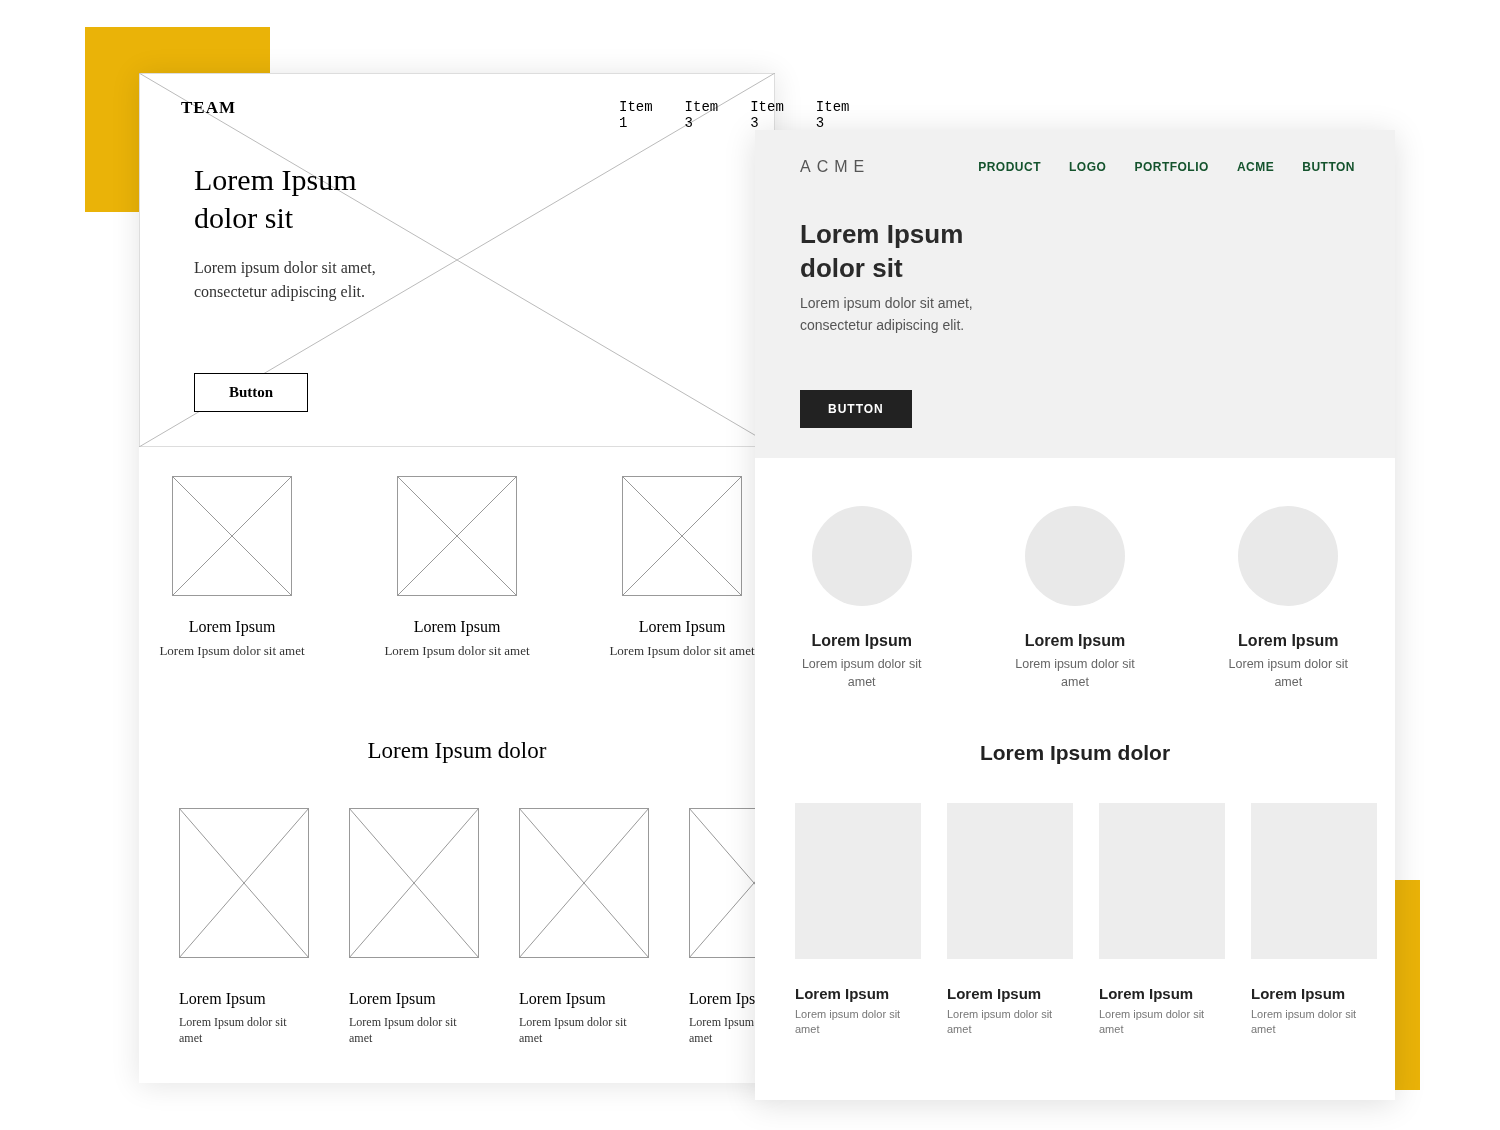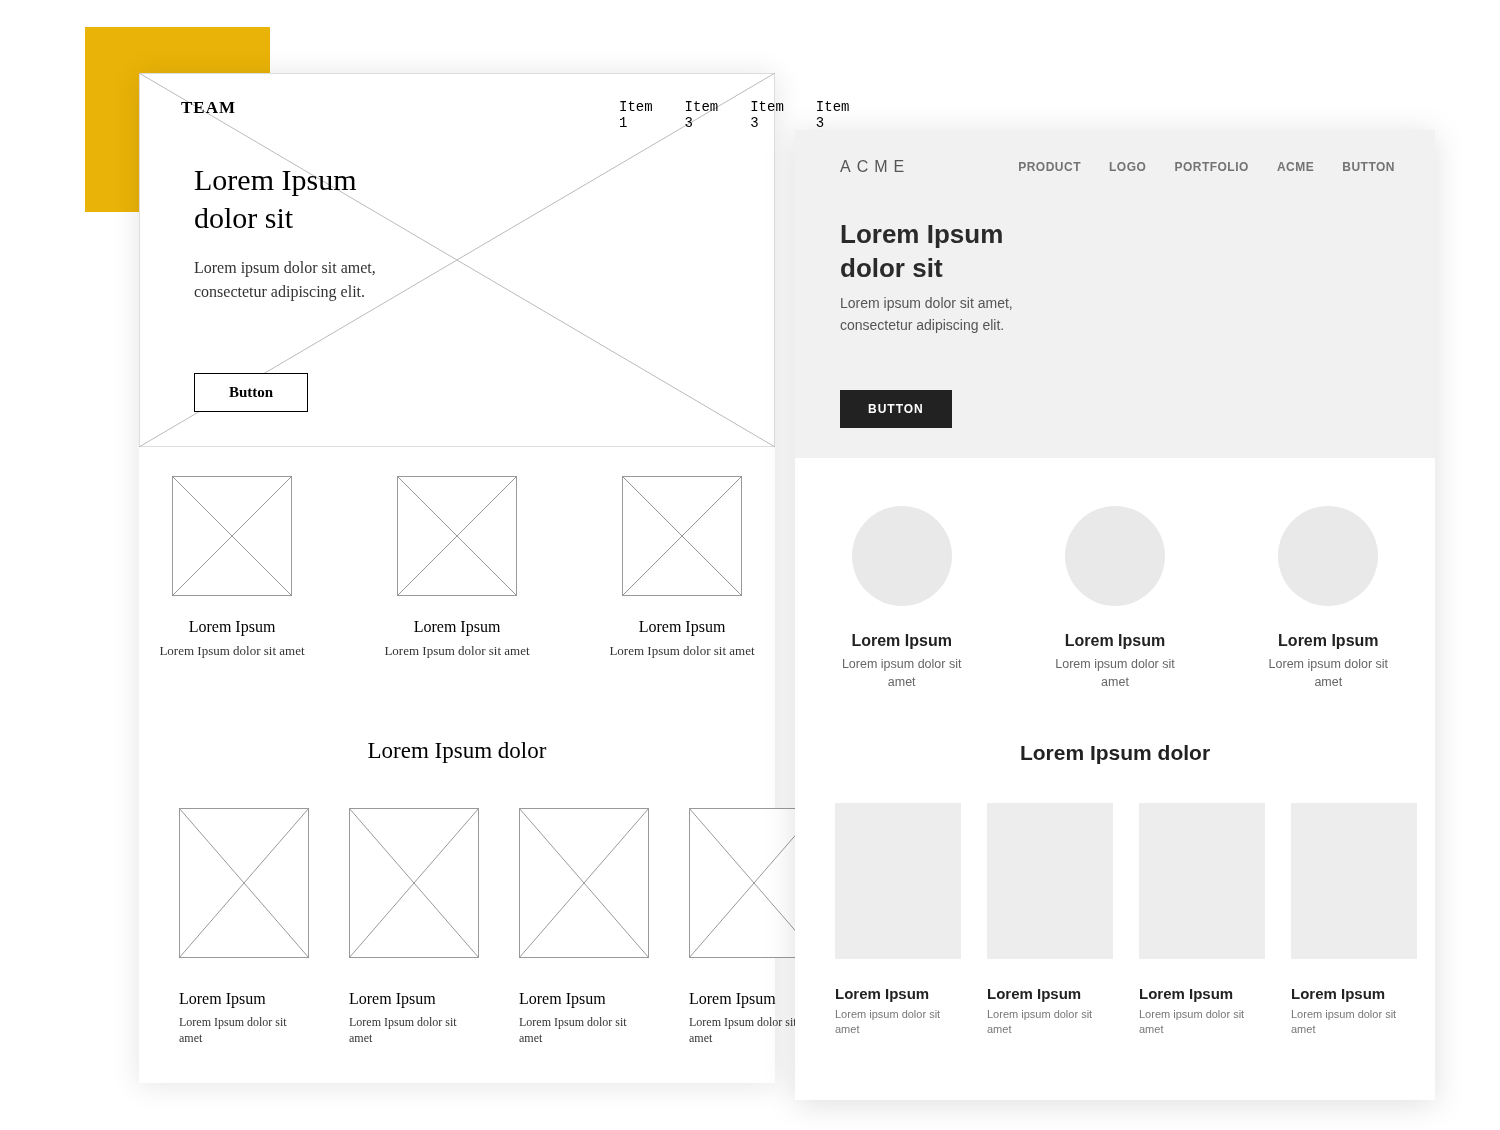--- a/index.html
+++ b/index.html
@@ -152,21 +152,20 @@
 
     
     .mock-card {
       position: absolute;
       top: 130px;
       left: 755px;
       width: 640px;
       height: 970px;
       background: #ffffff;
       box-shadow: 0 4px 30px rgba(0,0,0,0.13);
-      margin-left: 40px;
     }
     .mock-hero {
       background: #f1f1f1;
       padding: 30px 45px 38px;
       height: 328px;
       position: relative;
     }
     .mock-logo {
       position: absolute;
       top: 28px; left: 45px;
@@ -176,21 +175,21 @@
       font-weight: 500;
     }
     .mock-nav {
       position: absolute;
       top: 30px; right: 40px;
       display: flex;
       gap: 28px;
       font-size: 12px;
       font-weight: bold;
       letter-spacing: 0.5px;
-      color: #737373;
+      color: #14532d;
     }
     .mock-hero-title {
       position: absolute;
       top: 88px; left: 45px;
       font-size: 26px;
       font-weight: bold;
       line-height: 1.3;
       white-space: pre-line;
       color: #2a2a2a;
     }

